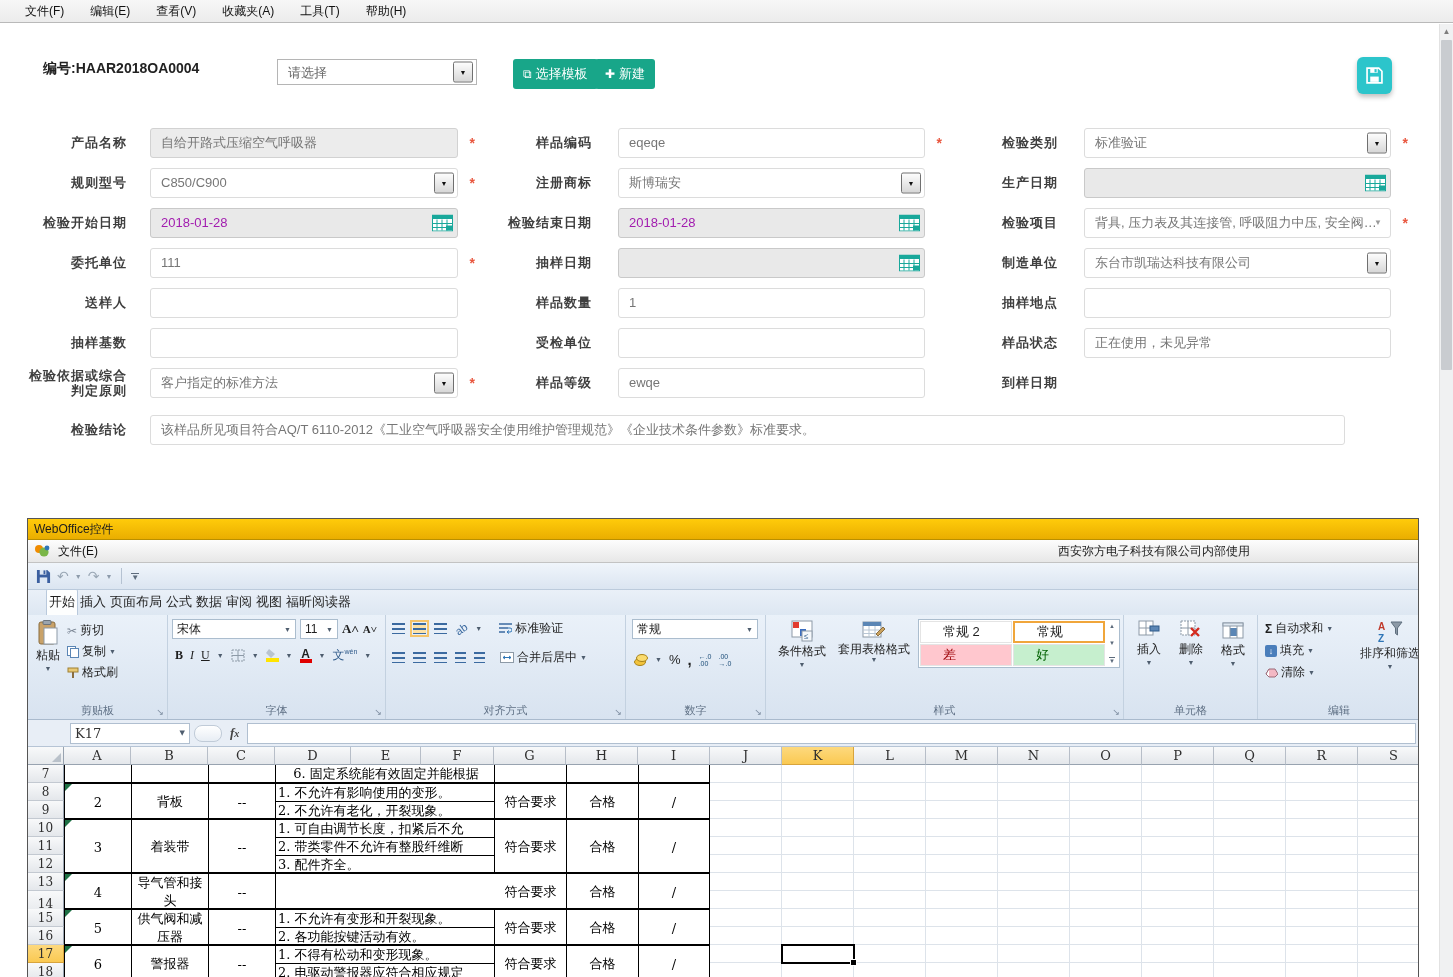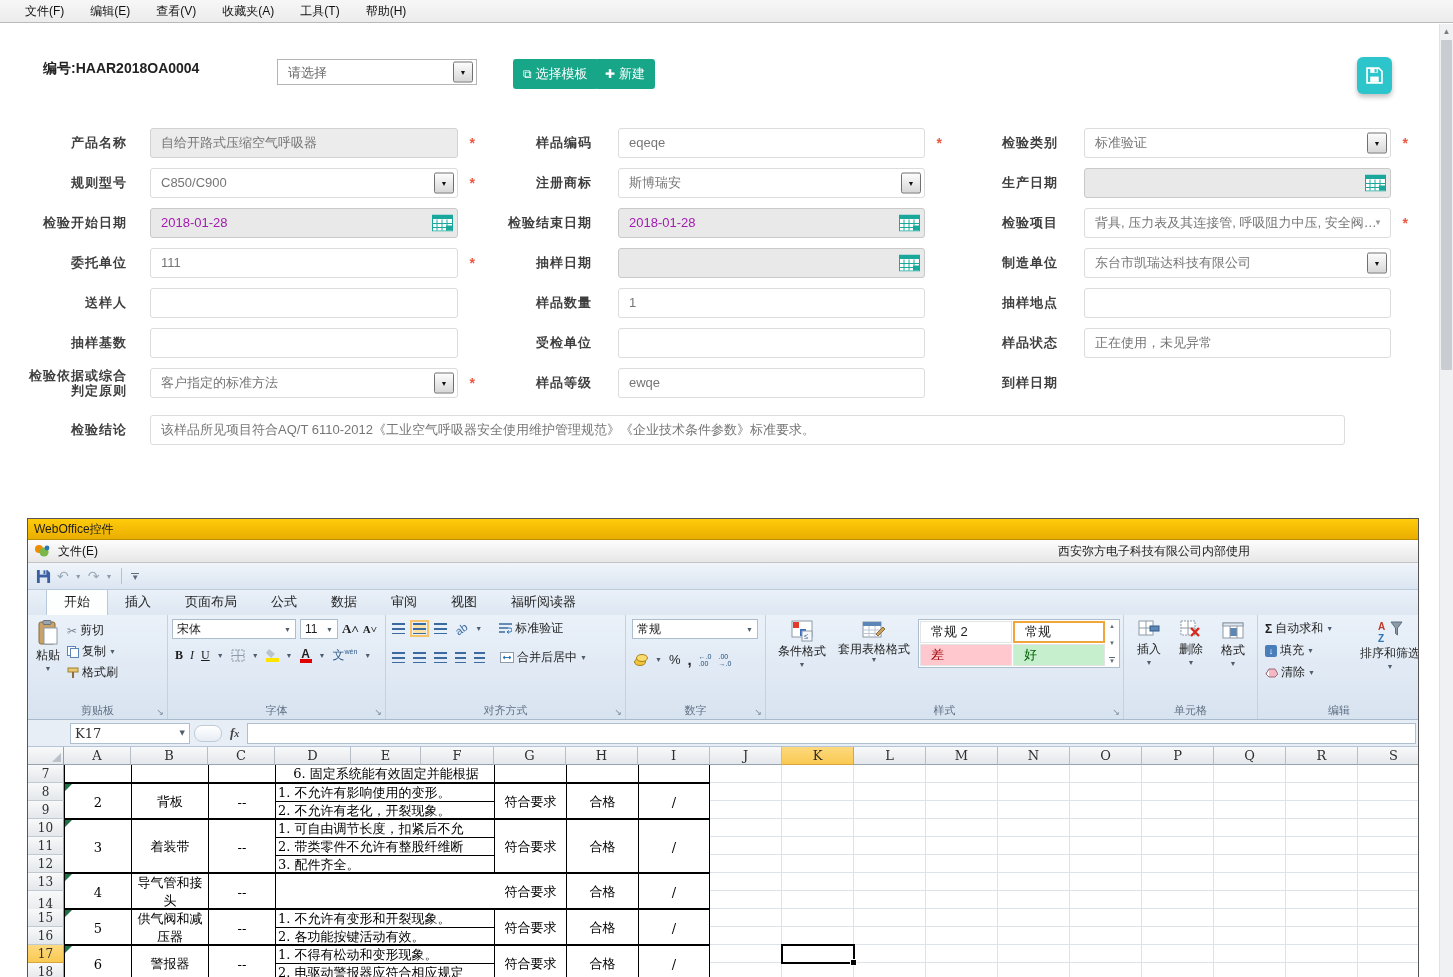--- a/index.html
+++ b/index.html
@@ -52,21 +52,21 @@
            display:flex;align-items:center;font-size:12px;color:#111;position:relative;padding-left:6px;gap:8px;}
   .wo-water{position:absolute;right:168px;font-size:12px;color:#222;}
   .wo-qat{height:26px;background:linear-gradient(#f0f5fb,#dbe5f1);border-bottom:1px solid #bccbdc;
           display:flex;align-items:center;padding-left:8px;gap:6px;}
   .qico{color:#9aa7b5;font-size:14px;line-height:1;}
   .qsep{width:1px;height:16px;background:#b5c2d2;margin:0 3px;}
   .qdrop{font-size:7px;color:#8d9bab;}
   .qcust{font-size:8px;color:#5d6b7c;border-top:1px solid #5d6b7c;line-height:8px;margin-top:2px;}
   .wo-tabs{height:25px;background:linear-gradient(#eaf0f8,#dde7f2);display:flex;align-items:flex-end;padding-left:18px;
            font-size:13px;color:#1e1e1e;}
-  .wtab{padding:3px 17px 4px;cursor:pointer;}
+  .wtab{padding:3px 2px 4px;cursor:pointer;}
   .wtab.act{background:#fdfefe;border:1px solid #b9c9dc;border-bottom:none;border-radius:2px 2px 0 0;}
   .wo-ribbon{height:104px;background:linear-gradient(#eaf1f9,#d8e3f0);border-bottom:1px solid #a9bacd;
              display:flex;font-size:12px;color:#1e1e1e;overflow:hidden;}
   .grp{position:relative;border-right:1px solid #c3d1e0;box-sizing:border-box;padding:4px 3px 17px 4px;overflow:hidden;flex:none;}
   .grp-label{position:absolute;bottom:1px;left:0;width:100%;text-align:center;font-size:11px;color:#5f7085;}
   .dlg{position:absolute;right:3px;bottom:2px;font-size:9px;color:#7d8da0;}
   .rbtn{display:flex;align-items:center;gap:3px;padding:1px 3px;white-space:nowrap;}
   .stack{display:flex;flex-direction:column;align-items:center;justify-content:flex-start;gap:1px;padding:1px 4px;white-space:nowrap;}
   .dd{font-size:7px;color:#4e5d6e;}
   .combo{background:#fff;border:1px solid #abbdce;height:20px;display:flex;align-items:center;
@@ -74,21 +74,21 @@
   .bld{font-weight:bold;font-family:"Liberation Serif",serif;}
   .ita{font-style:italic;font-family:"Liberation Serif",serif;}
   .und{text-decoration:underline;font-family:"Liberation Serif",serif;}
   .abar{display:inline-block;line-height:10px;text-align:center;font-weight:bold;font-size:12px;}
   .abar i{display:block;height:4px;font-style:normal;}
   .lines{display:inline-block;width:13px;height:11px;
          background:repeating-linear-gradient(#3b6aa0 0 2px,transparent 2px 5px);}
   .lines.sel{outline:2px solid #f5c46a;outline-offset:1px;background-color:#fde2a7;}
   .gal{display:grid;grid-template-columns:92px 92px 12px;grid-template-rows:22px 22px;gap:1px;margin-left:4px;
        background:#fff;border:1px solid #abbdce;padding:1px;}
-  .gcell{display:flex;align-items:center;padding-left:10px;font-size:13px;background:#fff;border:1px solid #e4e4e4;box-sizing:border-box;}
+  .gcell{display:flex;align-items:center;padding-left:22px;font-size:13px;background:#fff;border:1px solid #e4e4e4;box-sizing:border-box;}
   .gcell.cur{border:2px solid #f0a63b;}
   .gcell.bad{background:#ffc7ce;color:#9c0006;}
   .gcell.good{background:#c6efce;color:#006100;}
   .garr{grid-row:span 2;display:flex;flex-direction:column;justify-content:space-between;align-items:center;
         font-size:6px;color:#5d6b7c;padding:2px 0;}
   
   .wo-formula{height:26px;background:#e8eef6;border-bottom:1px solid #b6c4d5;display:flex;align-items:center;
               padding-left:42px;gap:4px;font-size:12px;}
   .namebox{width:110px;height:19px;background:#fff;border:1px solid #b0bfd0;display:flex;align-items:center;
            justify-content:space-between;padding:0 4px;font-family:"DejaVu Serif",serif;font-size:13px;}

